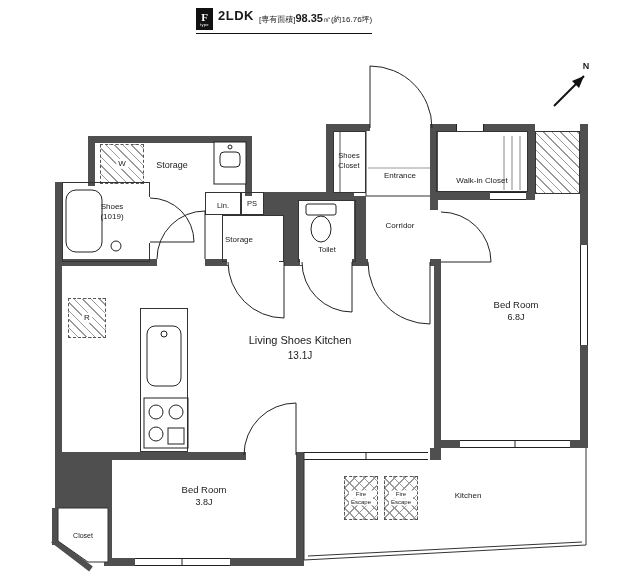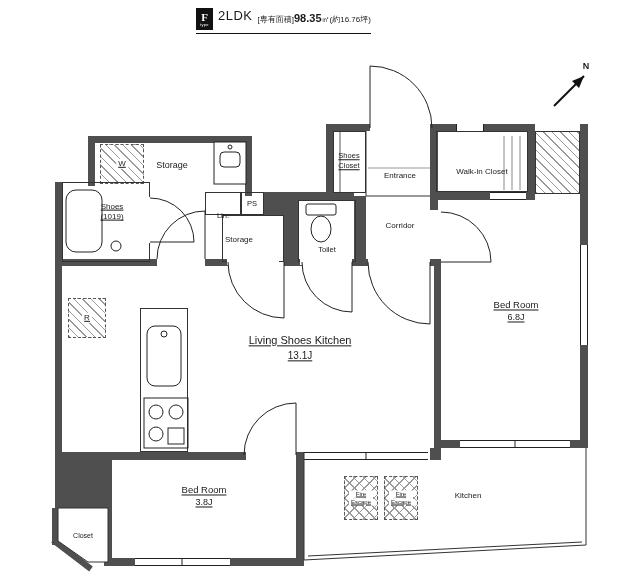--- a/index.html
+++ b/index.html
@@ -11,33 +11,33 @@
   .gap{position:absolute;background:#fff;}
   .win{position:absolute;background:#fff;box-sizing:border-box;}
   .win.h{border-top:1px solid #222;border-bottom:1px solid #222;}
   .win.v{border-left:1px solid #222;border-right:1px solid #222;}
   .hatch{background-image:repeating-linear-gradient(45deg,#9a9a9a 0,#9a9a9a 1px,transparent 1px,transparent 6px);}
   .hatchX{background-image:repeating-linear-gradient(45deg,#9a9a9a 0,#9a9a9a 1px,transparent 1px,transparent 7px),
                           repeating-linear-gradient(135deg,#9a9a9a 0,#9a9a9a 1px,transparent 1px,transparent 7px);}
   .dash{position:absolute;border:1px dashed #555;box-sizing:border-box;}
   .lbl{position:absolute;transform:translate(-50%,-50%);font-size:9px;text-align:center;
        line-height:1.3;white-space:nowrap;}
-  .lbl span{display:block;text-decoration:underline;}
+  .lbl span{display:block;}
   .lbl .chip{background:#fff;padding:0 2px;}
   .s8{font-size:8px;} .s75{font-size:7.5px;} .s7{font-size:7px;}
   .big{font-size:11px;} .big .l2{font-size:10px;margin-top:2px;}
   .bed{font-size:9.5px;} .bed .l2{font-size:9px;margin-top:1px;}
   .fire{font-size:6px;line-height:1.25;}
   #hdr{position:absolute;left:196px;top:8px;display:flex;align-items:flex-start;gap:5px;
        border-bottom:1px solid #111;padding-bottom:3px;}
   #hdr .logo{width:17px;height:22px;background:#111;color:#fff;display:flex;flex-direction:column;
        align-items:center;justify-content:center;line-height:1;flex:0 0 auto;}
   #hdr .logo .f{font-size:11px;font-weight:bold;font-family:"Liberation Serif",serif;}
   #hdr .logo .sub{font-size:4px;letter-spacing:.3px;}
-  #hdr .t{font-size:13px;font-weight:normal;letter-spacing:.5px;}
+  #hdr .t{font-size:13px;font-weight:bold;letter-spacing:.5px;}
   #hdr .area{font-size:8px;margin-top:4px;}
   #hdr .area .val{font-size:11px;font-weight:bold;}
   #north-label{position:absolute;left:586px;top:66px;transform:translate(-50%,-50%);font-size:9px;font-weight:bold;}
   svg{position:absolute;left:0;top:0;pointer-events:none;}
 </style>
 </head>
 <body>
 
 <div id="stage">
 
@@ -174,29 +174,29 @@
         <path d="M554 106 L584 76" stroke="#111" stroke-width="2"></path>
         <polygon points="584,76 579,88 572,81" fill="#111"></polygon>
       </g>
     </svg>
 
     <div class="lbl" style="left:172px;top:166px">Storage</div>
     <div class="lbl s8" style="left:112px;top:212px">
       <span>Shoes</span>
       <span>(1019)</span>
     </div>
-    <div class="lbl s75" style="left:223px;top:216px">Lin.</div>
+    <div class="lbl s75" style="left:223px;top:206px">Lin.</div>
     <div class="lbl s75" style="left:252px;top:204px">PS</div>
     <div class="lbl s8" style="left:239px;top:240px">Storage</div>
     <div class="lbl s75" style="left:349px;top:161px">
       <span>Shoes</span>
       <span>Closet</span>
     </div>
     <div class="lbl s8" style="left:400px;top:176px">Entrance</div>
-    <div class="lbl s8" style="left:482px;top:172px">Walk-in Closet</div>
+    <div class="lbl s8" style="left:482px;top:181px">Walk-in Closet</div>
     <div class="lbl s75" style="left:327px;top:250px">Toilet</div>
     <div class="lbl s8" style="left:400px;top:226px">Corridor</div>
     <div class="lbl bed" style="left:516px;top:312px">
       <span>Bed Room</span>
       <span class="l2">6.8J</span>
     </div>
     <div class="lbl big" style="left:300px;top:348px">
       <span>Living Shoes Kitchen</span>
       <span class="l2">13.1J</span>
     </div>

